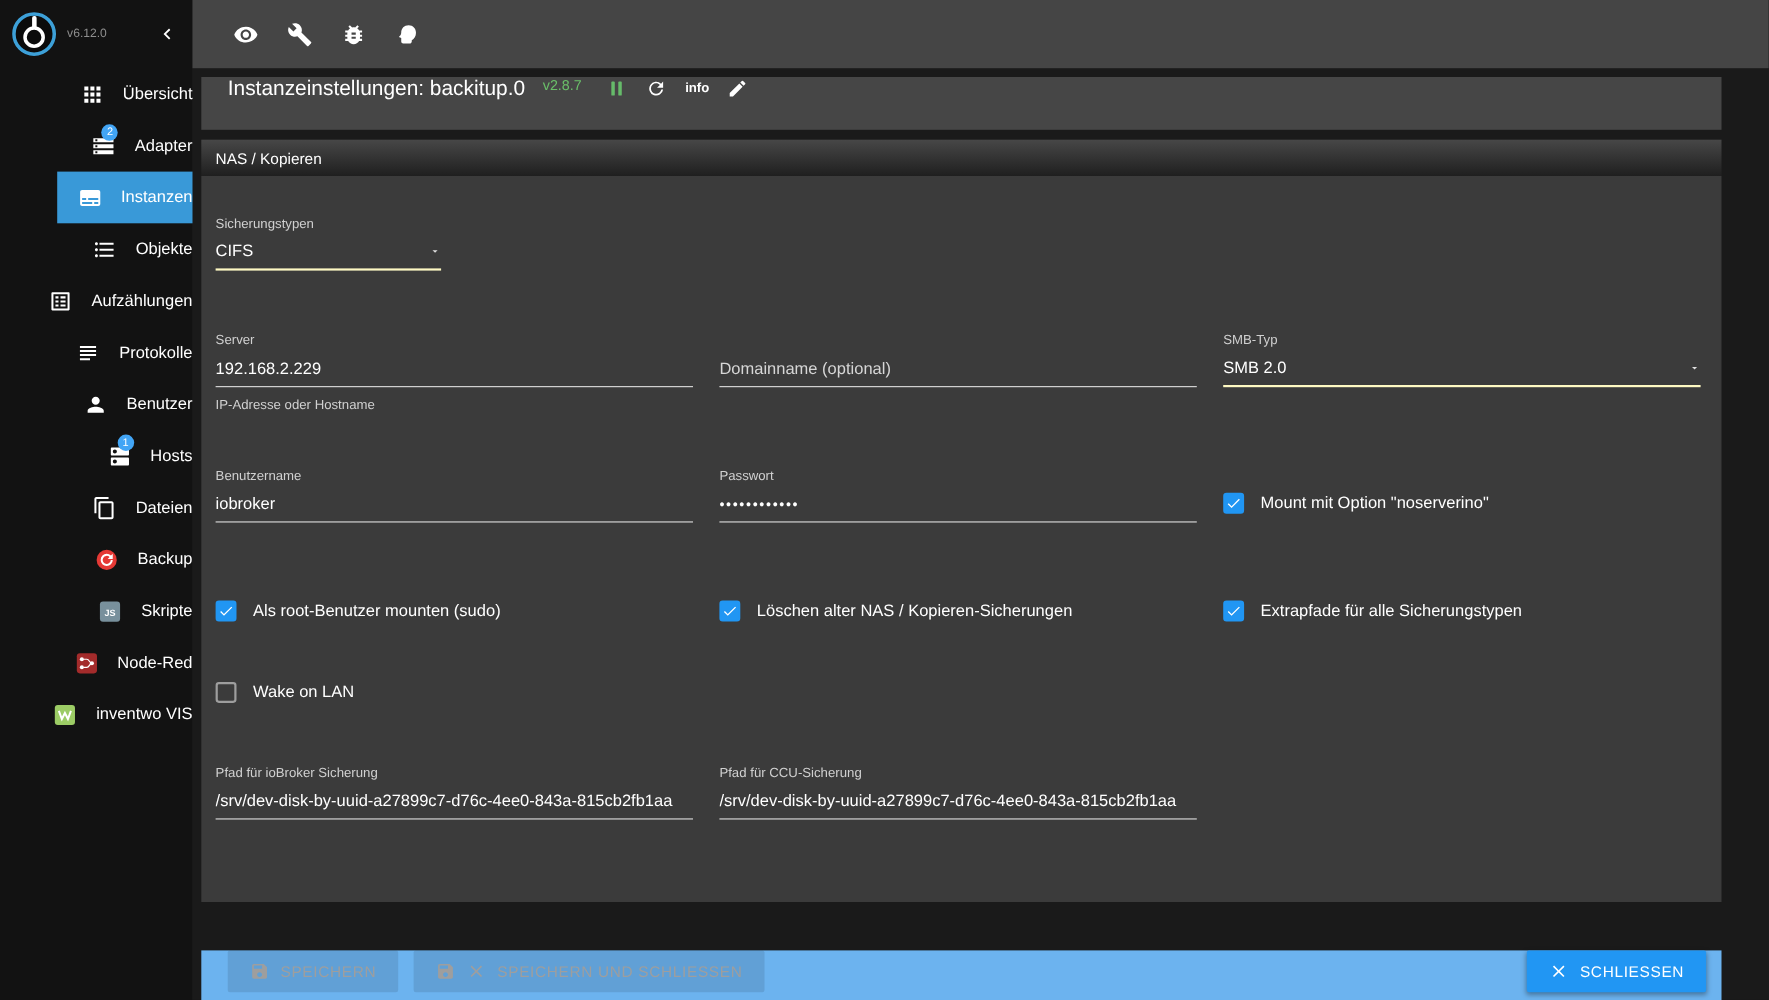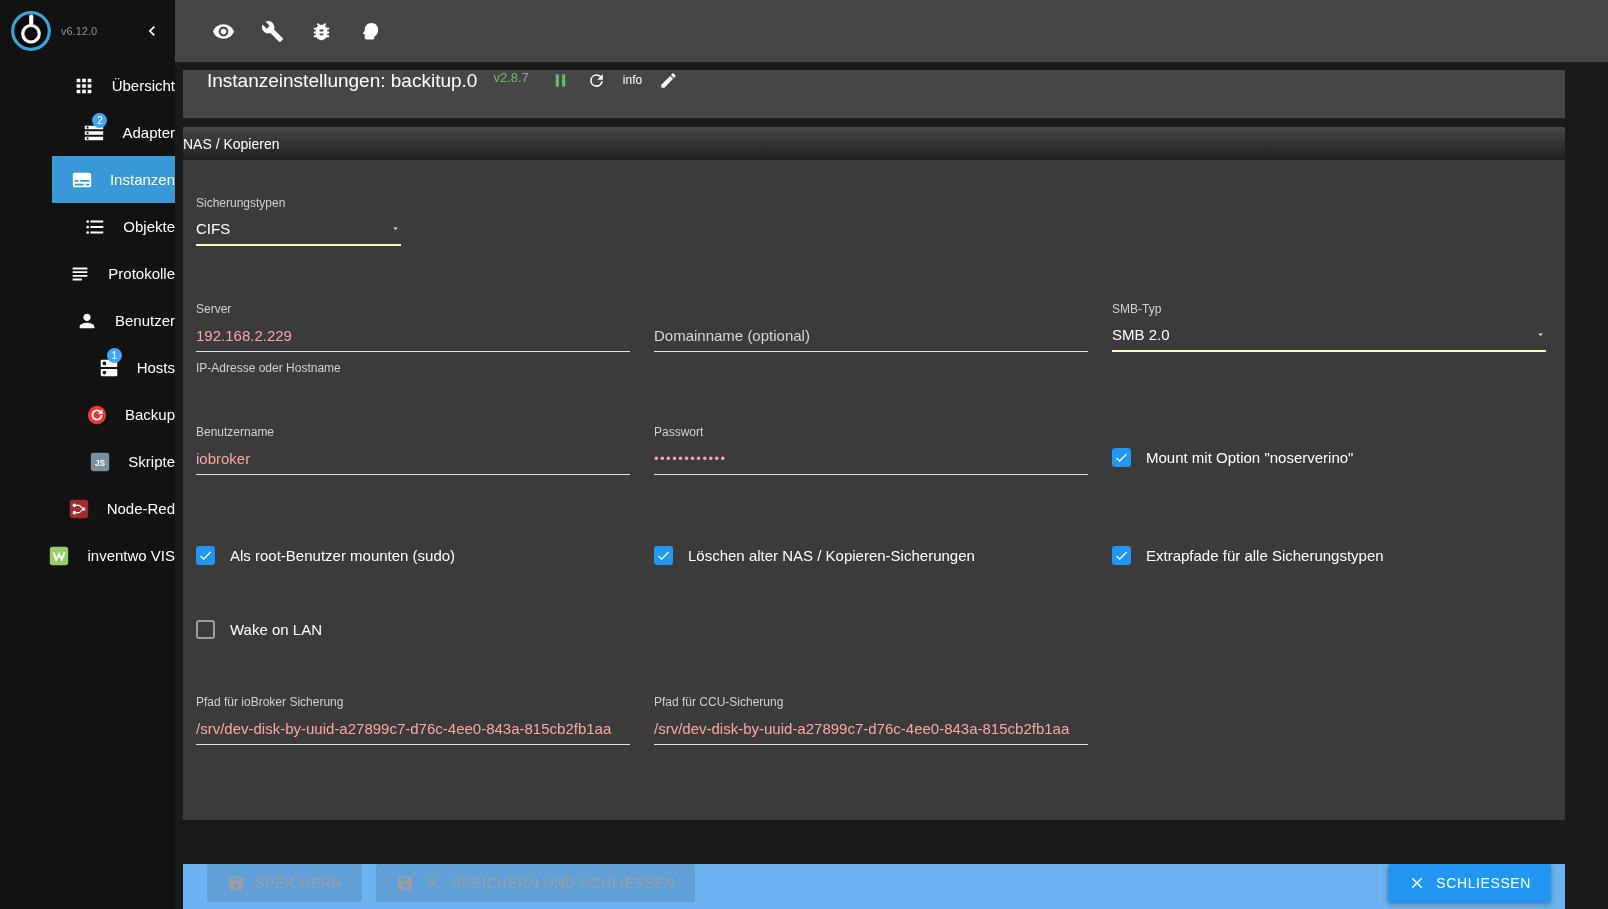--- a/index.html
+++ b/index.html
@@ -29,44 +29,44 @@
   
   .main { flex:1; display:flex; flex-direction:column; background:#1a1a1a; }
 
   .toolbar { height:62px; flex-shrink:0; background:#454545; display:flex; align-items:center; padding-left:36px; gap:25px; }
   .toolbar-icon { width:24px; height:24px; cursor:pointer; display:flex; align-items:center; justify-content:center; }
   .toolbar-icon svg { width:23px; height:23px; fill:#fff; }
 
   .dialog-header { margin:8px 43px 0 8px; height:48px; background:#464646; display:flex; align-items:flex-start; padding:0 24px; flex-shrink:0; }
   .dialog-title { font-size:19px; color:#fff; }
   .adapter-version { color:#6abf69; font-size:13px; margin-left:16px; }
-  .hdr-actions { display:flex; align-items:center; gap:16px; margin-left:22px; }
+  .hdr-actions { display:flex; align-items:center; gap:16px; margin-left:22px;font-weight:bold; }
   .hdr-icon { width:20px; height:20px; display:flex; align-items:center; justify-content:center; cursor:pointer; }
   .hdr-icon svg { width:19px; height:19px; fill:#fff; }
   .hdr-icon.pause svg { fill:#66bb6a; }
   .log-level { font-size:12px; color:#fff; }
 
   .dialog-body { margin:9px 43px 0 8px; display:flex; flex-direction:column; }
-  .tabbar { height:33px; background:linear-gradient(180deg,#474747 0%,#1f1f1f 100%); display:flex; align-items:center; font-size:14px; color:#fff; cursor:pointer; flex-shrink:0;text-align:right; }
+  .tabbar { height:33px; background:linear-gradient(180deg,#474747 0%,#1f1f1f 100%); display:flex; align-items:center; padding-left:13px; font-size:14px; color:#fff; cursor:pointer; flex-shrink:0;text-align:right; }
 
   
   .form { background:#3b3b3b; height:660px; padding:36px 19px 0 13px; }
   .form-row { display:grid; grid-template-columns:repeat(3,1fr); column-gap:24px; }
   .row-1 { margin-bottom:56px; }
   .row-2 { margin-bottom:50px; }
   .row-3 { margin-bottom:70px; }
   .row-4 { margin-bottom:54px; }
   .row-5 { margin-bottom:56px; }
 
   .field { display:flex; flex-direction:column; }
   .field-narrow { width:205px; }
   .field-label { font-size:12px; color:#d0d0d0; height:14px; line-height:14px; margin-bottom:9px; }
   .field-input {
     background:transparent; border:none; border-bottom:1px solid #e0e0e0;
-    color:#fca5a5; font-size:15px; height:27px; padding:0 0 6px 0; width:100%;
+    color:#ffffff; font-size:15px; height:27px; padding:0 0 6px 0; width:100%;
     font-family:"Liberation Sans", sans-serif; outline:none;
   }
   .field-input::placeholder { color:#d6d6d6; opacity:1; }
   .field-input.pw { font-size:13px; letter-spacing:1.5px; }
   .field-input.path { white-space:nowrap; overflow:hidden; text-overflow:clip; }
   .field-helper { font-size:12px; color:#d0d0d0; margin-top:9px; }
 
   .select { display:flex; align-items:center; justify-content:space-between; border-bottom:2px solid #fef9c3; height:27px; padding-bottom:6px; cursor:pointer; }
   .select-value { font-size:15px; color:#fff; }
   .select .caret { width:11px; height:11px; fill:#e0e0e0; flex-shrink:0; }
@@ -141,20 +141,28 @@
 
       <div class="nav-item">
         <span class="nav-icon">
           <svg viewBox="0 0 24 24">
               <path d="M4 10.5c-.83 0-1.5.67-1.5 1.5s.67 1.5 1.5 1.5 1.5-.67 1.5-1.5-.67-1.5-1.5-1.5zm0-6c-.83 0-1.5.67-1.5 1.5S3.17 7.5 4 7.5 5.5 6.83 5.5 6 4.83 4.5 4 4.5zm0 12c-.83 0-1.5.68-1.5 1.5s.68 1.5 1.5 1.5 1.5-.68 1.5-1.5-.67-1.5-1.5-1.5zM7 19h14v-2H7v2zm0-6h14v-2H7v2zm0-8v2h14V5H7z"></path>
             </svg>
         </span>
         <span>Objekte</span>
       </div>
 
+      <div class="nav-item">
+        <span class="nav-icon">
+          <svg viewBox="0 0 24 24">
+              <path d="M12 7h5v2h-5zm0 4h5v2h-5zm0 4h5v2h-5zM7 7h3v2H7zm0 4h3v2H7zm0 4h3v2H7zM20.1 3H3.9c-.5 0-.9.4-.9.9v16.2c0 .4.4.9.9.9h16.2c.4 0 .9-.5.9-.9V3.9c0-.5-.5-.9-.9-.9zM19 19H5V5h14v14z"></path>
+            </svg>
+        </span>
+        <span>Aufzählungen</span>
+      </div>
 
       <div class="nav-item">
         <span class="nav-icon">
           <svg viewBox="0 0 24 24">
               <path d="M14 17H4v2h10v-2zm6-8H4v2h16V9zM4 15h16v-2H4v2zM4 5v2h16V5H4z"></path>
             </svg>
         </span>
         <span>Protokolle</span>
       </div>
 
@@ -170,20 +178,28 @@
       <div class="nav-item">
         <span class="nav-badge">1</span>
         <span class="nav-icon">
           <svg viewBox="0 0 24 24">
               <path d="M20 13H4c-.55 0-1 .45-1 1v6c0 .55.45 1 1 1h16c.55 0 1-.45 1-1v-6c0-.55-.45-1-1-1zM7 19c-1.1 0-2-.9-2-2s.9-2 2-2 2 .9 2 2-.9 2-2 2zM20 3H4c-.55 0-1 .45-1 1v6c0 .55.45 1 1 1h16c.55 0 1-.45 1-1V4c0-.55-.45-1-1-1zM7 9c-1.1 0-2-.9-2-2s.9-2 2-2 2 .9 2 2-.9 2-2 2z"></path>
             </svg>
         </span>
         <span>Hosts</span>
       </div>
 
+      <div class="nav-item">
+        <span class="nav-icon">
+          <svg viewBox="0 0 24 24">
+              <path d="M16 1H4c-1.1 0-2 .9-2 2v14h2V3h12V1zm3 4H8c-1.1 0-2 .9-2 2v14c0 1.1.9 2 2 2h11c1.1 0 2-.9 2-2V7c0-1.1-.9-2-2-2zm0 16H8V7h11v14z"></path>
+            </svg>
+        </span>
+        <span>Dateien</span>
+      </div>
 
       <div class="nav-item">
         <span class="nav-icon">
           <svg viewBox="0 0 24 24">
               <circle cx="12" cy="12" r="10" fill="#e53935"></circle>
               <path d="M12 6a6 6 0 1 0 6 6h-2a4 4 0 1 1-1.17-2.83L13 11h5V6l-1.76 1.76A5.98 5.98 0 0 0 12 6z" fill="#fff"></path>
             </svg>
         </span>
         <span>Backup</span>
       </div>

